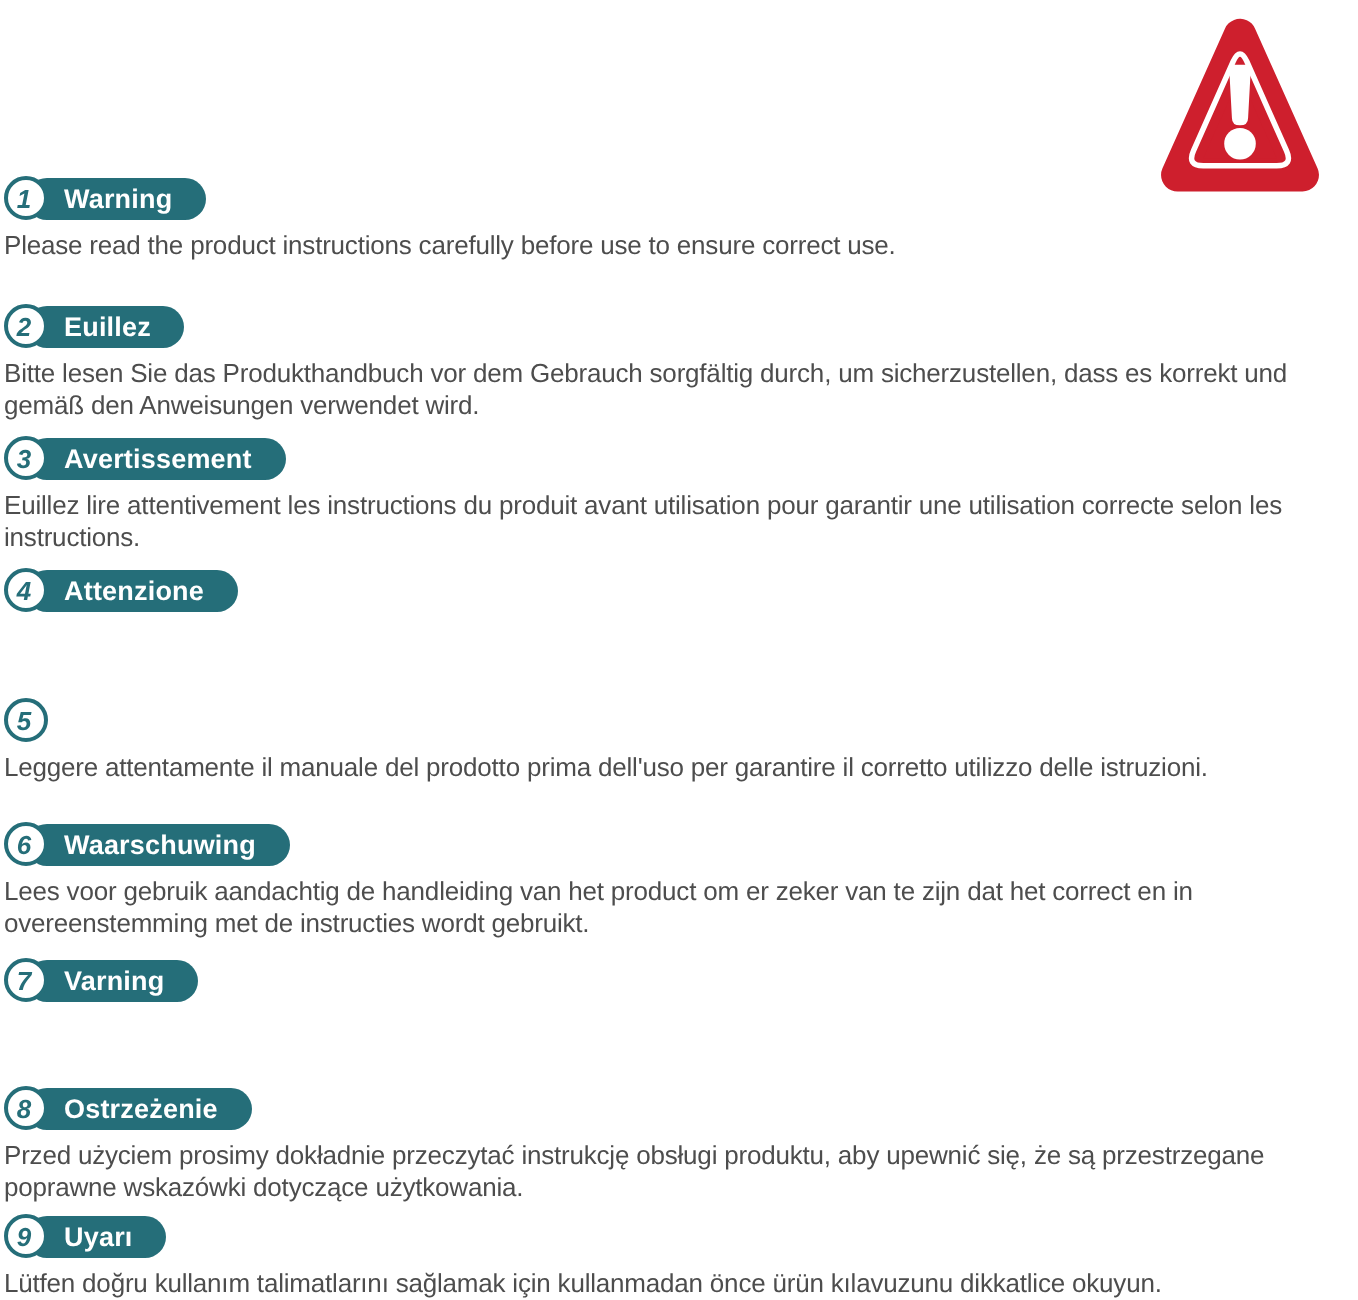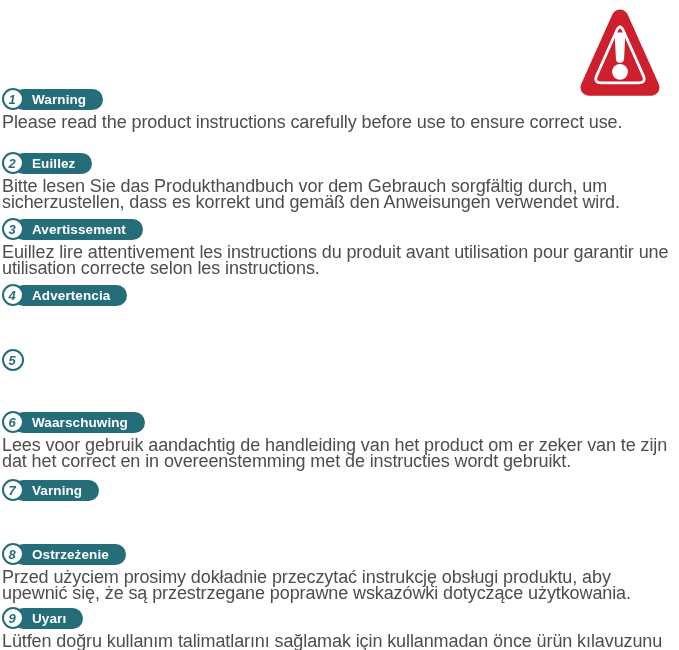--- a/index.html
+++ b/index.html
@@ -39,21 +39,21 @@
     font-weight:700;
     font-size:13.5px;
     height:21px; line-height:21px;
     border-radius:11px;
     padding:0 17px 0 19px;
     white-space:nowrap;
     letter-spacing:0.1px;
   }
   .body-text {
     margin-top:5px;
-    font-size:18px;
+    font-size:13px;
     line-height:15.5px;
     letter-spacing:-0.1px;
     color:#4d4d4d;
     padding-right:2px;
   }
   
   .s1{top:88px}.s2{top:152px}.s3{top:218px}.s4{top:284px}.s5{top:349px}
   .s6{top:411px}.s7{top:479px}.s8{top:543px}.s9{top:607px}
 </style>
 </head>
@@ -98,30 +98,31 @@
     <span class="pill-label">Avertissement</span>
   </div>
   <p class="body-text">Euillez lire attentivement les instructions du produit avant utilisation pour garantir une utilisation correcte selon les instructions.</p>
 </div>
 
 <div class="section s4">
   <div class="pill-row">
     <span class="num-circle">
         <span>4</span>
       </span>
-    <span class="pill-label">Advertencia</span>
+    <span class="pill-label">Attenzione</span>
   </div>
 </div>
 
 <div class="section s5">
   <div class="pill-row">
     <span class="num-circle">
         <span>5</span>
       </span>
   </div>
+  <p class="body-text">Leggere attentamente il manuale del prodotto prima dell'uso per garantire il corretto utilizzo delle istruzioni.</p>
 </div>
 
 <div class="section s6">
   <div class="pill-row">
     <span class="num-circle">
         <span>6</span>
       </span>
     <span class="pill-label">Waarschuwing</span>
   </div>
   <p class="body-text">Lees voor gebruik aandachtig de handleiding van het product om er zeker van te zijn dat het correct en in overeenstemming met de instructies wordt gebruikt.</p>

